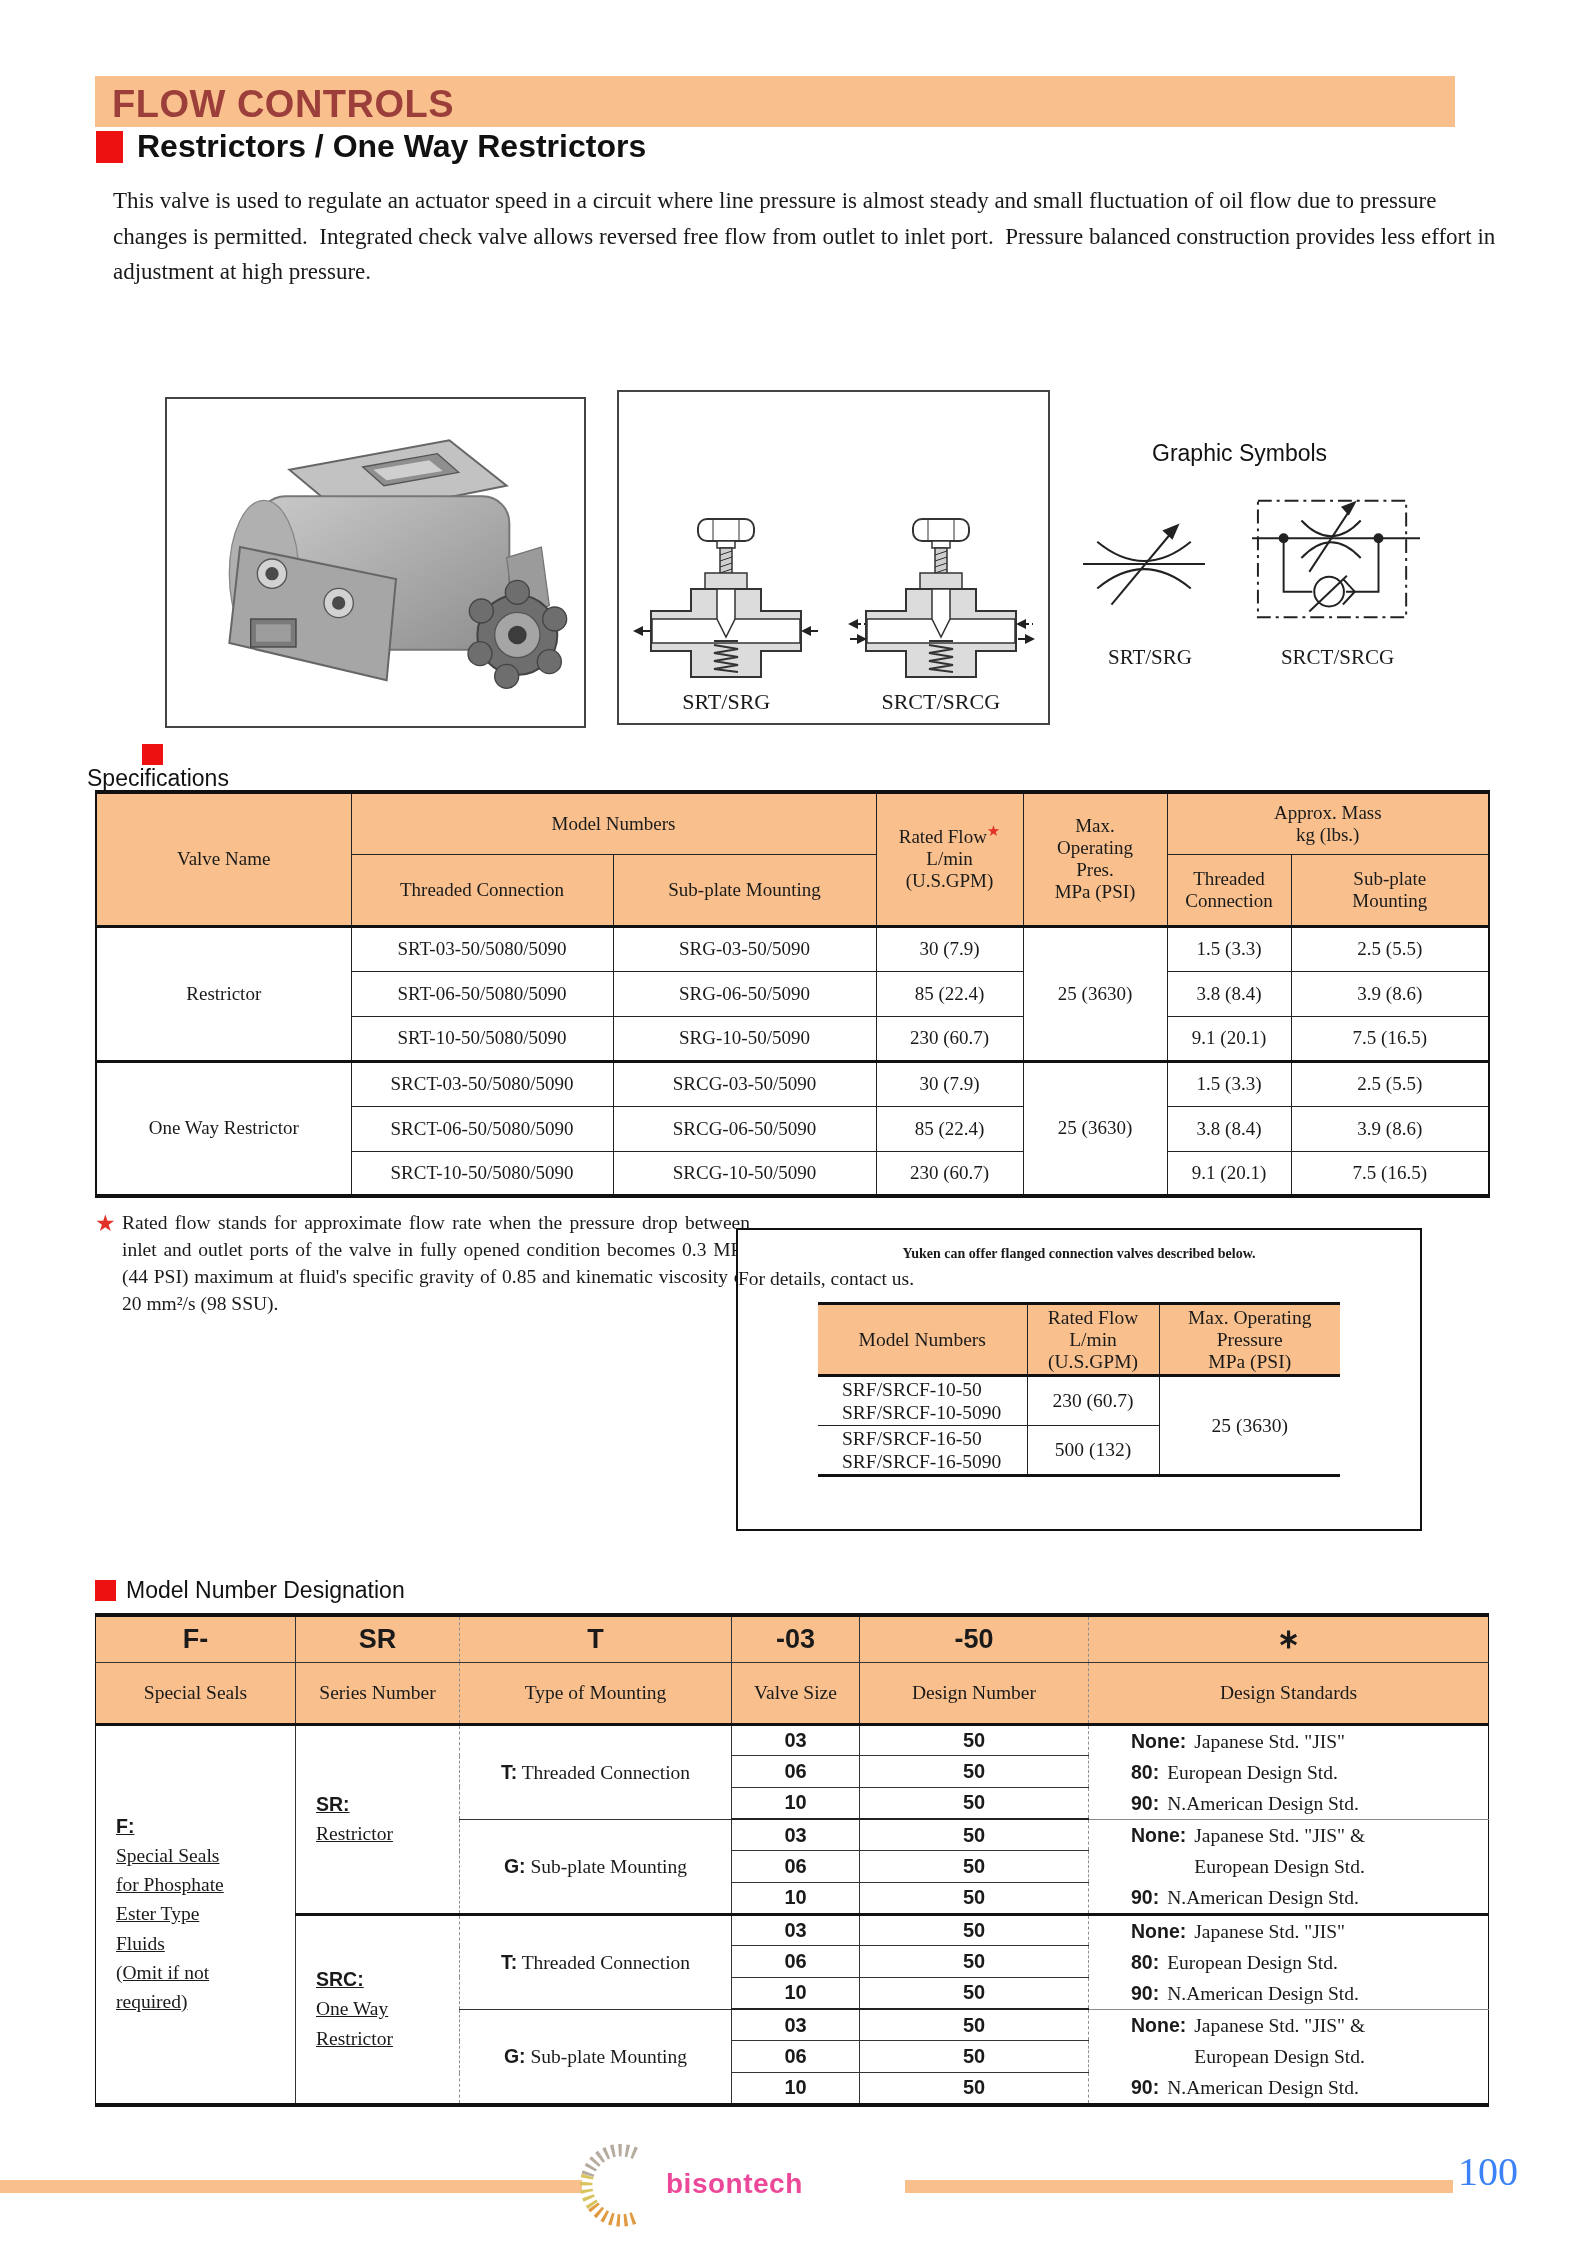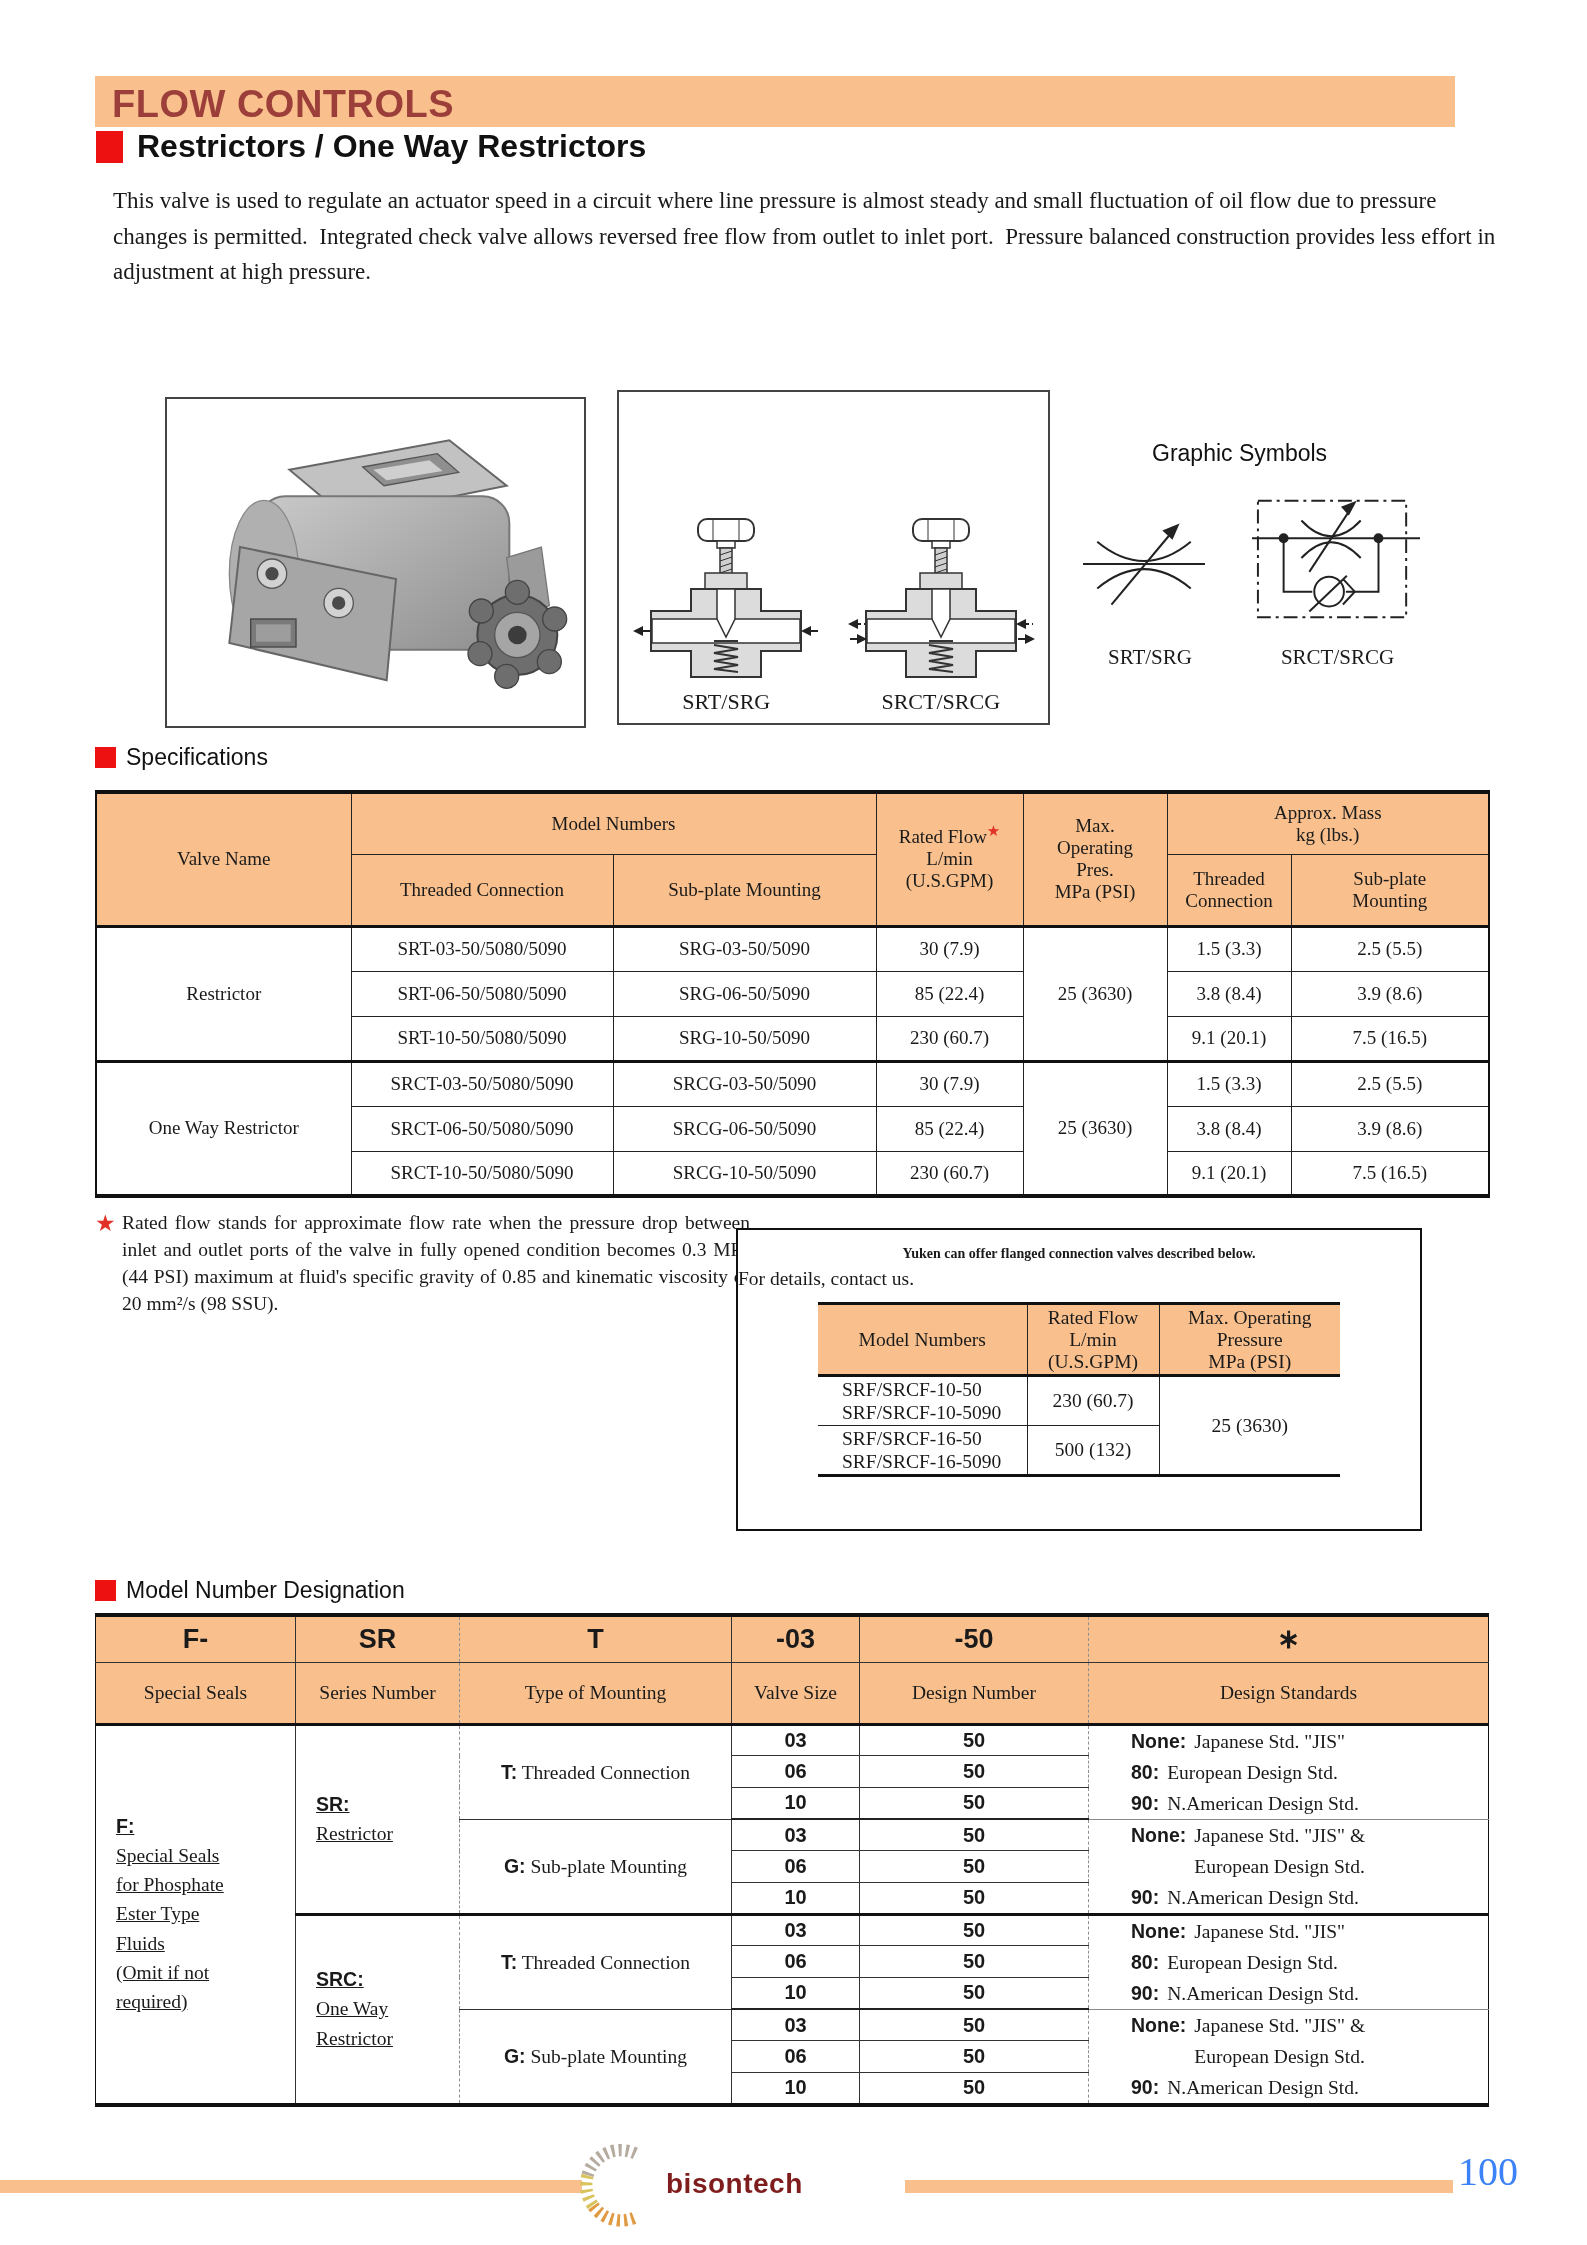--- a/index.html
+++ b/index.html
@@ -76,21 +76,21 @@
   .code{font-size:27px;font-weight:bold;font-family:"Liberation Sans",sans-serif;}
   .key{font-weight:bold;font-family:"Liberation Sans",sans-serif;}
   .cell-left{text-align:left !important;padding-left:20px !important;line-height:1.5;text-decoration:underline;}
   .std-cell{text-align:left !important;padding-left:42px !important;line-height:31px;}
   .std-cell .v{display:inline-block;vertical-align:top;}
   .std-cell .key{display:inline-block;vertical-align:top;margin-right:8px;}
   .num-cell{font-size:20px;font-weight:bold;font-family:"Liberation Sans",sans-serif;}
   
   .fbar{position:absolute;top:2180px;height:13px;background:#f9c08d;}
   .logo{position:absolute;left:578px;top:2140px;display:flex;align-items:center;}
-  .logo-text{font-family:"Liberation Sans",sans-serif;font-size:28px;font-weight:600;color:#7f1d1d;
+  .logo-text{font-family:"Liberation Sans",sans-serif;font-size:28px;font-weight:600;color:#ec4899;
         letter-spacing:.5px;margin-left:2px;}
   .pageno{position:absolute;left:1458px;top:2148px;font-size:40px;color:#3b82f6;}
   svg{display:block;}
 </style>
 </head>
 <body>
 
 <div id="page">
 
   <svg width="0" height="0" style="position:absolute">
@@ -203,21 +203,21 @@
     <polygon points="106,8 90,14 98,23" fill="#222"></polygon>
     <path d="M32,46 V100 H61" fill="none" stroke="#222" stroke-width="2"></path>
     <circle cx="78" cy="100" r="15" fill="#fff" stroke="#222" stroke-width="2"></circle>
     <polyline points="92,87 104,100 92,113" fill="none" stroke="#222" stroke-width="2"></polyline>
     <path d="M95,100 H128 V46" fill="none" stroke="#222" stroke-width="2"></path>
     <line x1="58" y1="120" x2="96" y2="84" stroke="#222" stroke-width="2"></line>
   </svg>
   <div class="sym-label1">SRT/SRG</div>
   <div class="sym-label2">SRCT/SRCG</div>
 
-  <div class="sec-head" style="left:95px;top:744px;">
+  <div class="sec-head" style="left:87px;top:744px;flex-direction:column;">
     <div class="sq-small"></div>
     <div class="sec-label">Specifications</div>
   </div>
 
   <table class="spec">
     <colgroup>
       <col style="width:255px">
         <col style="width:262px">
         <col style="width:263px">
       <col style="width:147px">

